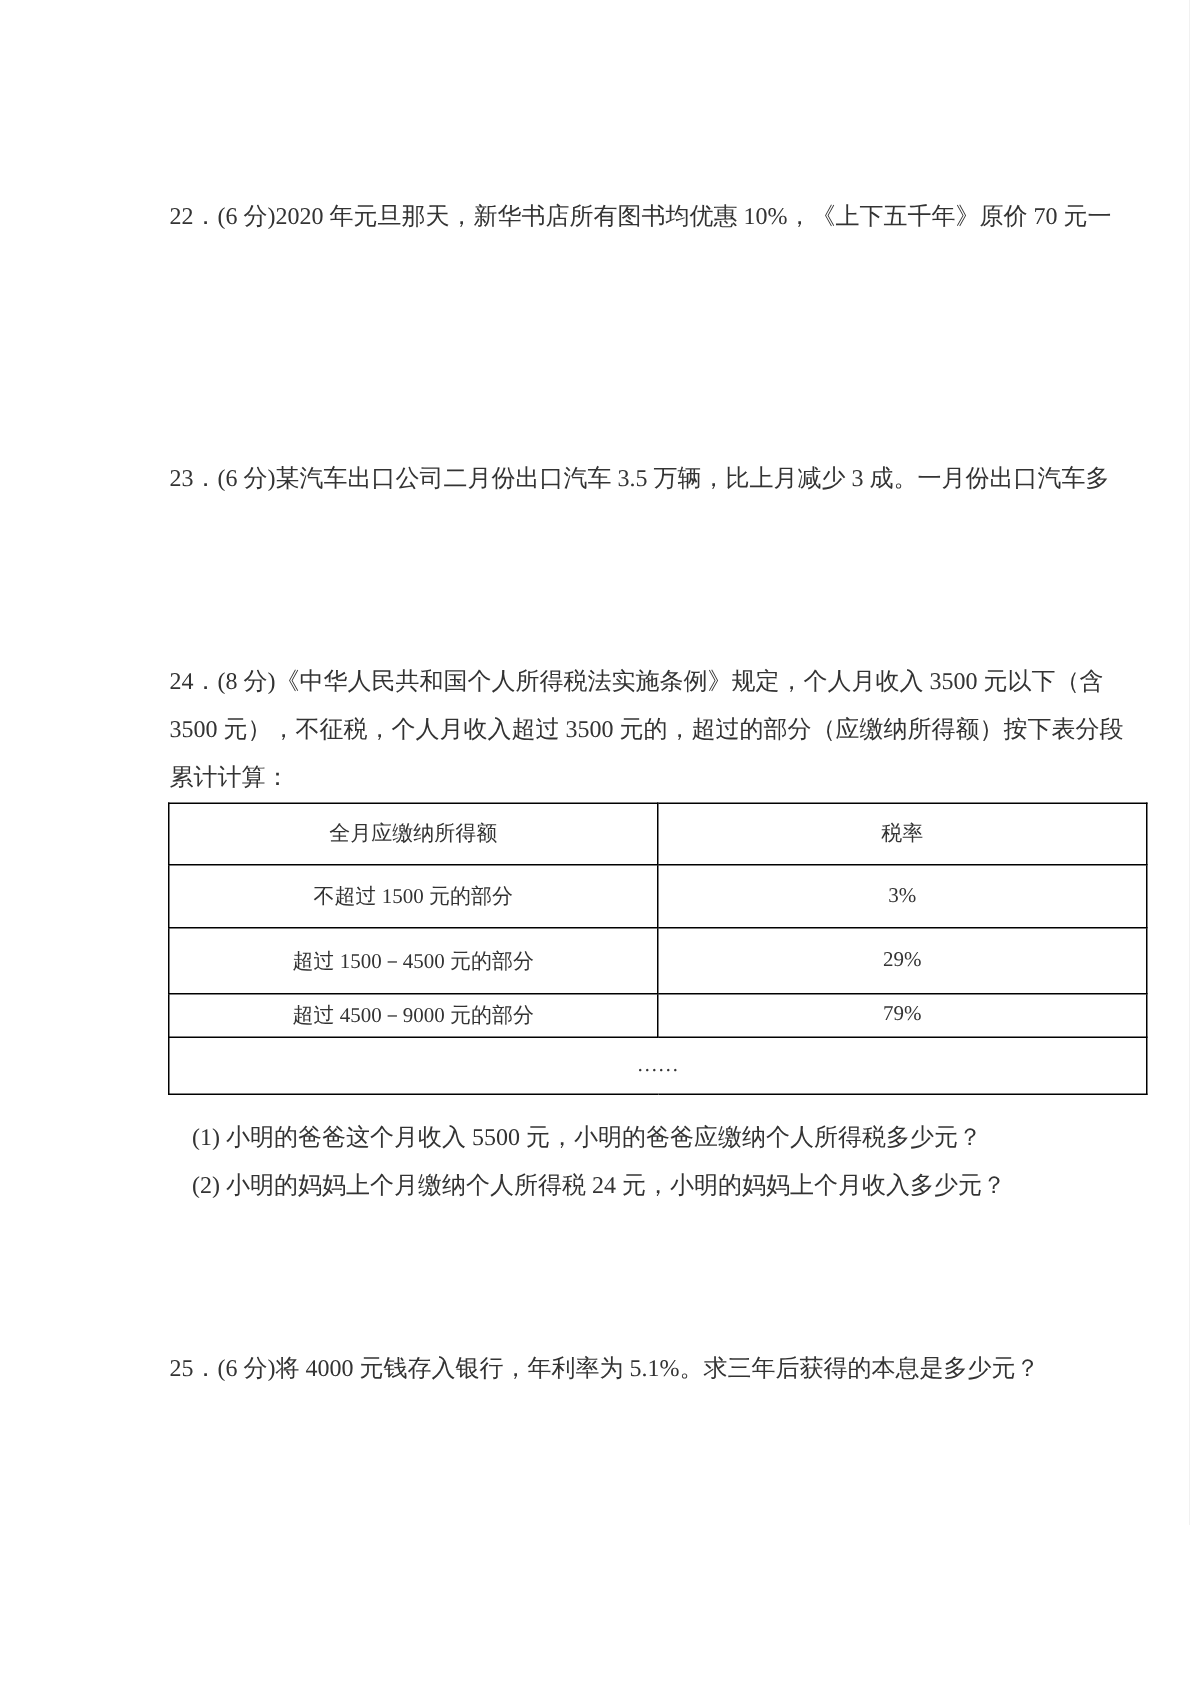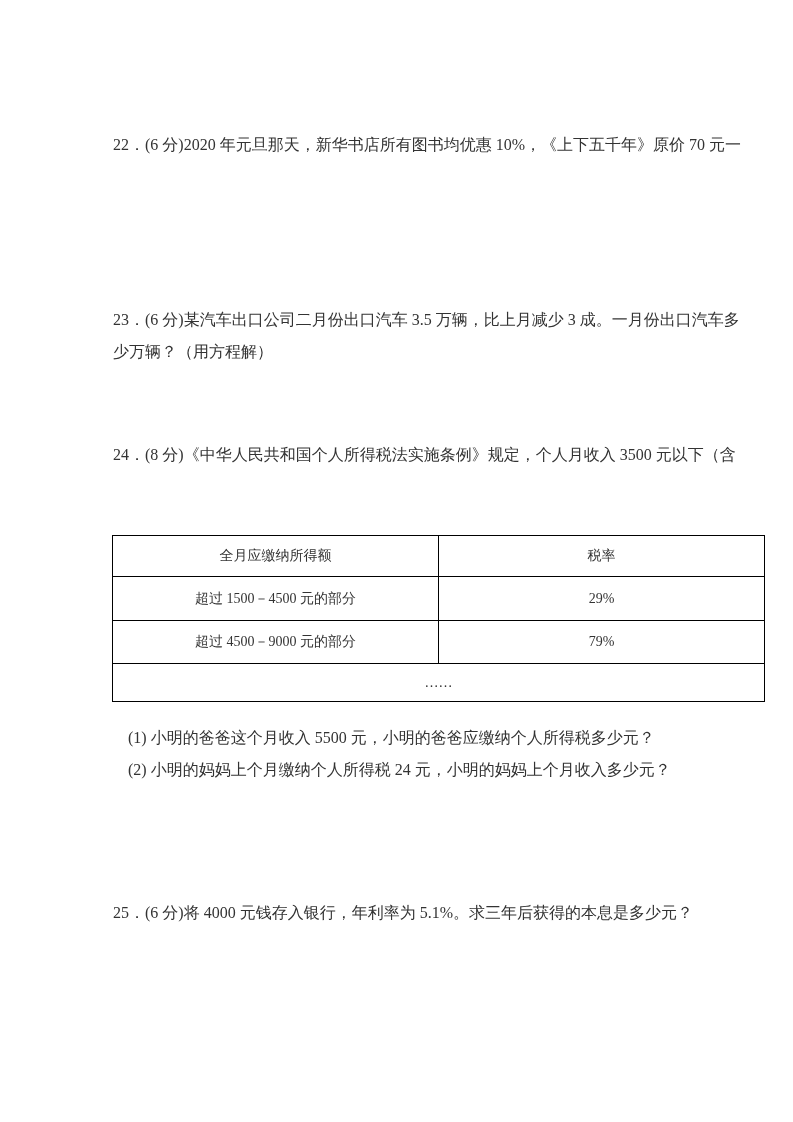--- a/index.html
+++ b/index.html
@@ -22,21 +22,21 @@
     font-size: 16px;
     line-height: 32px;
     white-space: nowrap;
   }
   .para .line {
     display: block;
   }
   #q22 { left: 113px; top: 129px; }
   #q23 { left: 113px; top: 284px; margin-top: 20px; }
   #q24-intro { left: 113px; top: 439px; }
-  #q24-subs { left: 128px; top: 722px; }
+  #q24-subs { left: 128px; top: 743px; }
   #q25 { left: 113px; top: 897px; text-align: center; }
 
   table.tax-table {
     position: absolute;
     left: 112px;
     top: 535px;
     width: 651px;
     border-collapse: collapse;
     table-layout: fixed;
   }
@@ -46,46 +46,51 @@
     vertical-align: middle;
     font-size: 14px;
     color: #333333;
     padding: 0;
   }
   .col-income { width: 325px; }
   .col-rate   { width: 325px; }
   tr.row-head    { height: 41px; }
   tr.row-1       { height: 42px; }
   tr.row-2       { height: 44px; }
-  tr.row-3       { height: 43px; }
+  tr.row-3       { height: 29px; }
   tr.row-ellipsis{ height: 38px; }
 </style>
 </head>
 <body>
 
 <div class="page">
 
   <div class="para" id="q22">
     <span class="line">22．(6 分)2020 年元旦那天，新华书店所有图书均优惠 10%，《上下五千年》原价 70 元一</span>
   </div>
 
   <div class="para" id="q23">
     <span class="line">23．(6 分)某汽车出口公司二月份出口汽车 3.5 万辆，比上月减少 3 成。一月份出口汽车多</span>
-    <span class="line">少万辆？（用方程解）</span>
   </div>
 
   <div class="para" id="q24-intro">
     <span class="line">24．(8 分)《中华人民共和国个人所得税法实施条例》规定，个人月收入 3500 元以下（含</span>
+    <span class="line">3500 元），不征税，个人月收入超过 3500 元的，超过的部分（应缴纳所得额）按下表分段</span>
+    <span class="line">累计计算：</span>
   </div>
 
   <table class="tax-table">
     <tbody>
       <tr class="row-head">
         <td class="col-income">全月应缴纳所得额</td>
         <td class="col-rate">税率</td>
+      </tr>
+      <tr class="row-1">
+        <td>不超过 1500 元的部分</td>
+        <td>3%</td>
       </tr>
       <tr class="row-2">
         <td>超过 1500－4500 元的部分</td>
         <td>29%</td>
       </tr>
       <tr class="row-3">
         <td>超过 4500－9000 元的部分</td>
         <td>79%</td>
       </tr>
       <tr class="row-ellipsis">

